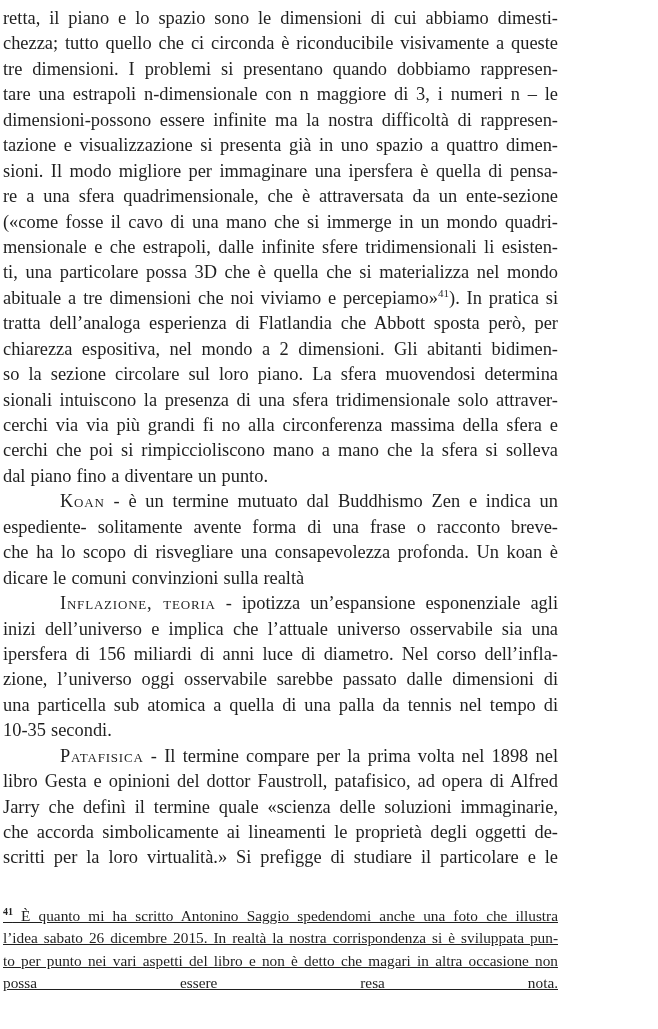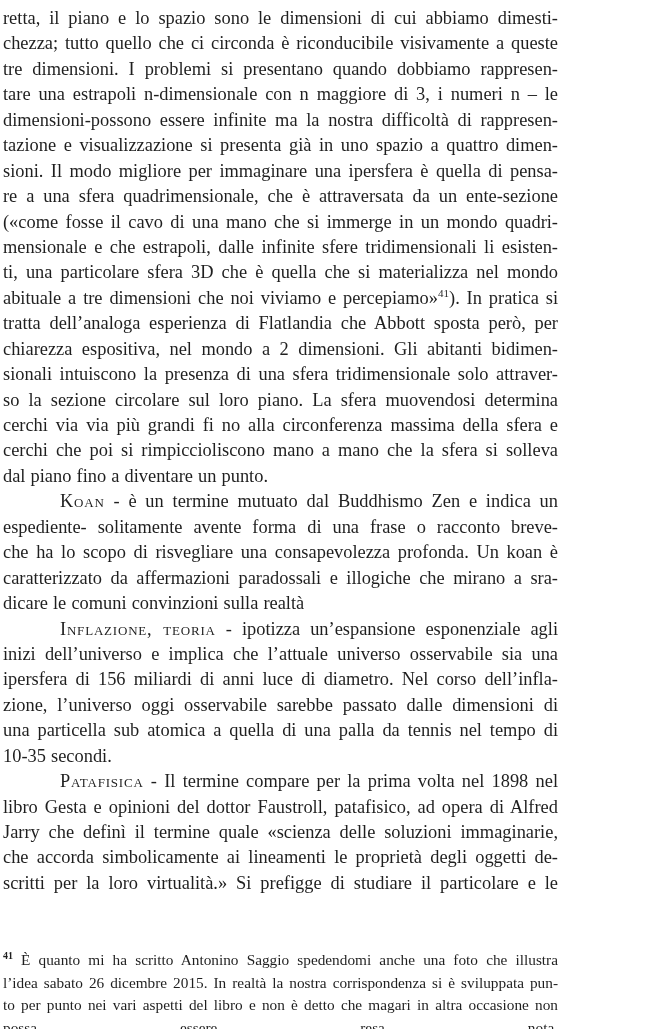--- a/index.html
+++ b/index.html
@@ -48,21 +48,22 @@
     vertical-align: super;
     line-height: 0;
   }
   .supb {
     font-size: 0.65em;
     vertical-align: super;
     line-height: 0;
     font-weight: bold;
   }
   .footnote {
-    margin-top: 53px;
+    margin-top: 34px;
+    text-decoration: underline;
   }
   .footnote .line {
     font-size: 15.3px;
     line-height: 22.5px;
     height: 22.5px;
     overflow: hidden;
     text-align: justify;
     text-align-last: justify;
   }
 </style>
@@ -75,35 +76,34 @@
         <div class="line"><span>retta, il piano e lo spazio sono le dimensioni di cui abbiamo dimesti-</span></div>
         <div class="line"><span>chezza; tutto quello che ci circonda è riconducibile visivamente a queste</span></div>
         <div class="line"><span>tre dimensioni. I problemi si presentano quando dobbiamo rappresen-</span></div>
         <div class="line"><span>tare una estrapoli n-dimensionale con n maggiore di 3, i numeri n – le</span></div>
         <div class="line"><span>dimensioni-possono essere infinite ma la nostra difficoltà di rappresen-</span></div>
         <div class="line"><span>tazione e visualizzazione si presenta già in uno spazio a quattro dimen-</span></div>
         <div class="line"><span>sioni. Il modo migliore per immaginare una ipersfera è quella di pensa-</span></div>
         <div class="line"><span>re a una sfera quadrimensionale, che è attraversata da un ente-sezione</span></div>
         <div class="line"><span>(«come fosse il cavo di una mano che si immerge in un mondo quadri-</span></div>
         <div class="line"><span>mensionale e che estrapoli, dalle infinite sfere tridimensionali li esisten-</span></div>
-        <div class="line"><span>ti, una particolare sfera 3D che è quella che si materializza nel mondo</span></div>
+        <div class="line"><span>ti, una particolare possa 3D che è quella che si materializza nel mondo</span></div>
         <div class="line"><span>abituale a tre dimensioni che noi viviamo e percepiamo»</span><span class="sup">41</span><span>). In pratica si</span></div>
         <div class="line"><span>tratta dell’analoga esperienza di Flatlandia che Abbott sposta però, per</span></div>
         <div class="line"><span>chiarezza espositiva, nel mondo a 2 dimensioni. Gli abitanti bidimen-</span></div>
+        <div class="line"><span>so la sezione circolare sul loro piano. La sfera muovendosi determina</span></div>
         <div class="line"><span>sionali intuiscono la presenza di una sfera tridimensionale solo attraver-</span></div>
-        <div class="line"><span>so la sezione circolare sul loro piano. La sfera muovendosi determina</span></div>
         <div class="line"><span>cerchi via via più grandi fi no alla circonferenza massima della sfera e</span></div>
         <div class="line"><span>cerchi che poi si rimpiccioliscono mano a mano che la sfera si solleva</span></div>
         <div class="line lastleft"><span>dal piano fino a diventare un punto.</span></div>
       </div>
       <div class="para indent">
         <div class="line"><span class="sc">Koan</span><span> - è un termine mutuato dal Buddhismo Zen e indica un</span></div>
         <div class="line"><span>espediente- solitamente avente forma di una frase o racconto breve-</span></div>
         <div class="line"><span>che ha lo scopo di risvegliare una consapevolezza profonda. Un koan è</span></div>
-        <div class="line"><span>caratterizzato da affermazioni paradossali e illogiche che mirano a sra-</span></div>
         <div class="line lastleft"><span>dicare le comuni convinzioni sulla realtà</span></div>
       </div>
       <div class="para indent">
         <div class="line"><span class="sc">Inflazione, teoria</span><span> - ipotizza un’espansione esponenziale agli</span></div>
         <div class="line"><span>inizi dell’universo e implica che l’attuale universo osservabile sia una</span></div>
         <div class="line"><span>ipersfera di 156 miliardi di anni luce di diametro. Nel corso dell’infla-</span></div>
         <div class="line"><span>zione, l’universo oggi osservabile sarebbe passato dalle dimensioni di</span></div>
         <div class="line"><span>una particella sub atomica a quella di una palla da tennis nel tempo di</span></div>
         <div class="line lastleft"><span>10-35 secondi.</span></div>
       </div>

